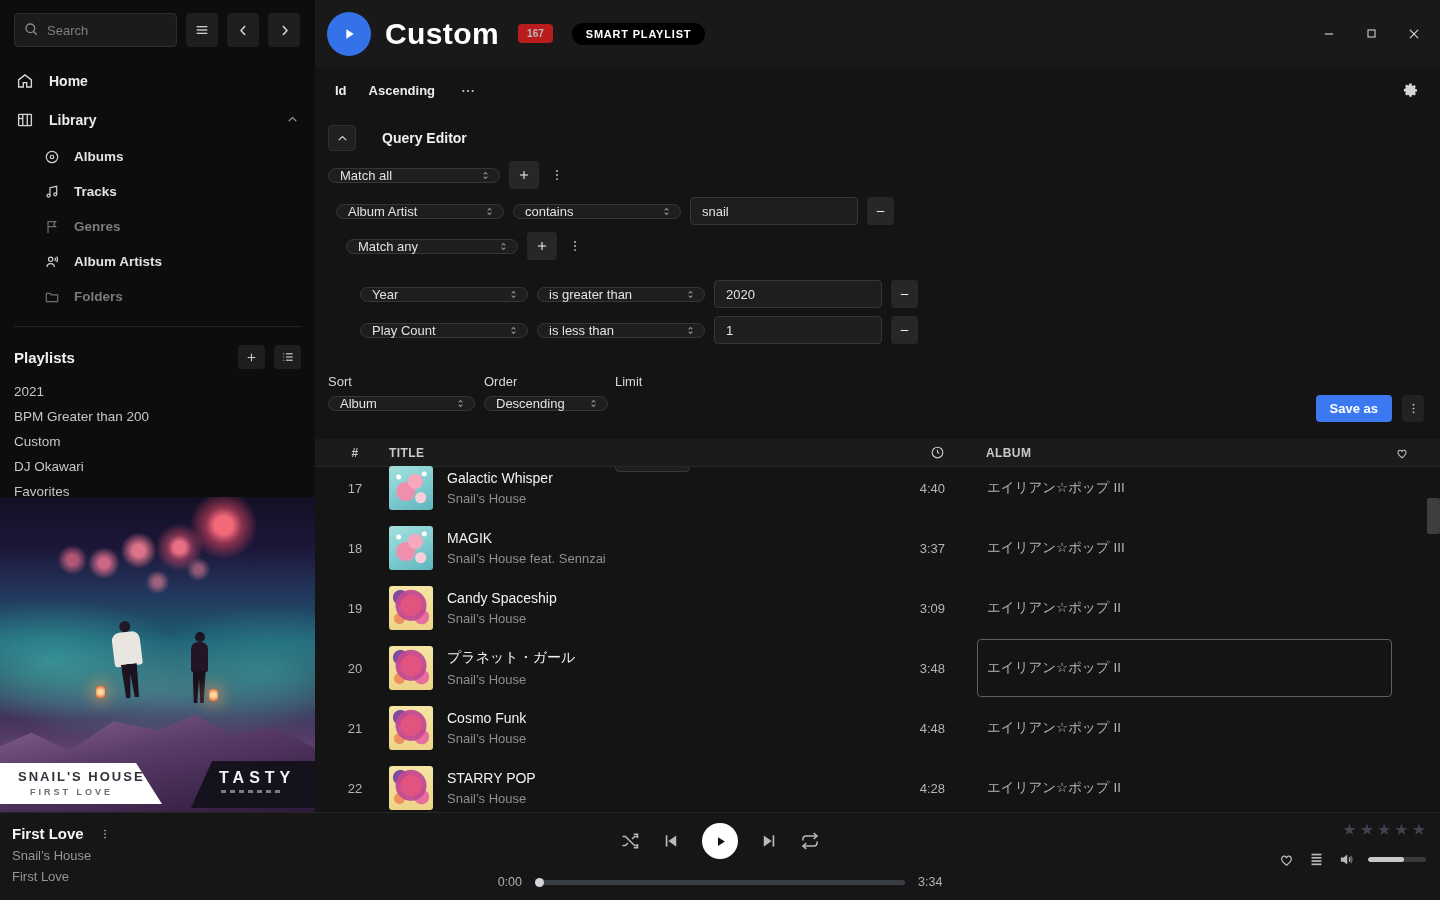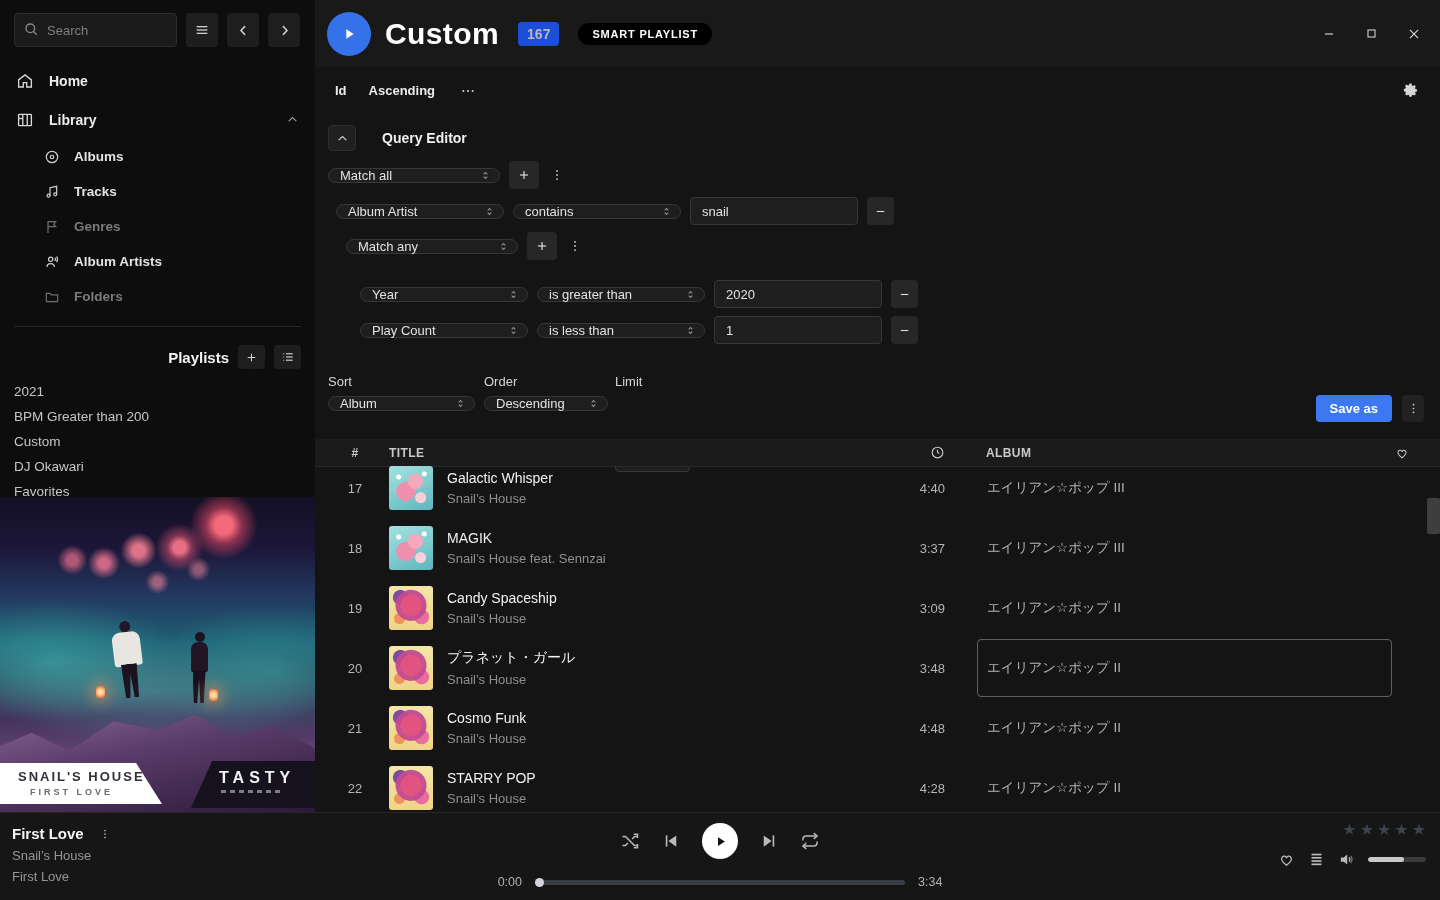--- a/index.html
+++ b/index.html
@@ -20,21 +20,21 @@
   .nav-item { display:flex; align-items:center; height:39px; padding:0 16px; color:#ececec; font-weight:700; font-size:14px; cursor:pointer; }
   .nav-item .nico { width:18px; margin-right:15px; color:#d8d8d8; }
   .nav-item .spacer { flex:1; }
   .chev-up { color:#9a9a9a; }
   .sub-item { display:flex; align-items:center; height:35px; padding:0 16px 0 44px; color:#e2e2e2; font-weight:700; font-size:13.5px; cursor:pointer; }
   .sub-item .nico { width:16px; margin-right:14px; color:#cfcfcf; }
   .sub-item.muted { color:#7b7b7b; }
   .sub-item.muted .nico { color:#6f6f6f; }
   .divider { border-top:1px solid #262626; margin:12px 14px 0 14px; }
 
-  .pl-head { display:flex; align-items:center; padding:18px 14px 0 14px;text-align:right; }
+  .pl-head { display:flex; align-items:center; padding:18px 14px 0 14px; }
   .pl-title { font-size:15px; font-weight:700; color:#f2f2f2; flex:1; }
   .pl-btn { width:27px; height:24px; background:#1e1e1e; border:none; border-radius:4px; color:#cfcfcf; display:flex; align-items:center; justify-content:center; cursor:pointer; margin-left:9px; font-size:15px; }
   .pl-list { margin-top:10px; }
   .pl-item { height:25px; line-height:25px; padding:0 14px; font-size:13.5px; color:#c6c6c6; cursor:pointer; white-space:nowrap; }
 
   
   .album-art { position:absolute; left:0; bottom:0; width:315px; height:315px; cursor:pointer; overflow:hidden;
     background:
       radial-gradient(circle at 71% 9%, rgba(255,110,125,.95) 0 9px, rgba(255,80,110,.5) 18px, transparent 34px),
       radial-gradient(circle at 57% 16%, rgba(255,120,140,.9) 0 6px, rgba(255,90,120,.45) 12px, transparent 24px),
@@ -66,21 +66,21 @@
   .banner-dark { position:absolute; right:0; bottom:4px; width:124px; height:47px; background:#16121d; clip-path:polygon(17% 0,100% 0,100% 100%,0 100%); padding:8px 0 0 28px; z-index:2; }
   .banner-dark .t1 { font-size:16px; font-weight:700; letter-spacing:5px; color:#f2f2f2; }
   .tasty-sub { display:flex; gap:4px; margin:3px 0 0 2px; }
   .tasty-sub i { width:5px; height:3px; background:#7d7d85; }
 
   
   .main { position:absolute; left:315px; right:0; top:0; bottom:88px; background:#141414; }
   .main-header { height:67px; background:#191919; display:flex; align-items:center; padding-left:12px; }
   .play-circle { width:44px; height:44px; border-radius:50%; background:#3472ea; border:none; display:flex; align-items:center; justify-content:center; cursor:pointer; }
   .page-title { font-size:30px; font-weight:800; letter-spacing:.4px; color:#fff; margin-left:14px; }
-  .count-badge { margin-left:19px; background:#1d4ed8; border-radius:4px; padding:4px 9px; font-size:14px; font-weight:700; color:#b9b9b9; }
+  .count-badge { margin-left:19px; background:#b91c1c; border-radius:4px; padding:4px 9px; font-size:10px; font-weight:700; color:#b9b9b9; }
   .smart-pill { margin-left:19px; background:#000; border-radius:12px; padding:5px 14px; font-size:11px; font-weight:800; letter-spacing:.8px; color:#fff; }
   .win-controls { margin-left:auto; display:flex; align-items:center; gap:29px; padding-right:19px; color:#d2d2d2; }
   .win-btn { background:none; border:none; color:#d2d2d2; cursor:pointer; display:flex; }
 
   .toolbar { height:47px; display:flex; align-items:center; padding:0 21px 0 20px; }
   .tb-txt { font-size:13px; font-weight:700; color:#ececec; cursor:pointer; }
   .tb-txt + .tb-txt { margin-left:22px; }
   .tb-more { margin-left:25px; color:#cfcfcf; cursor:pointer; display:flex; }
   .tb-gear { margin-left:auto; color:#d5d5d5; cursor:pointer; display:flex; }
 

